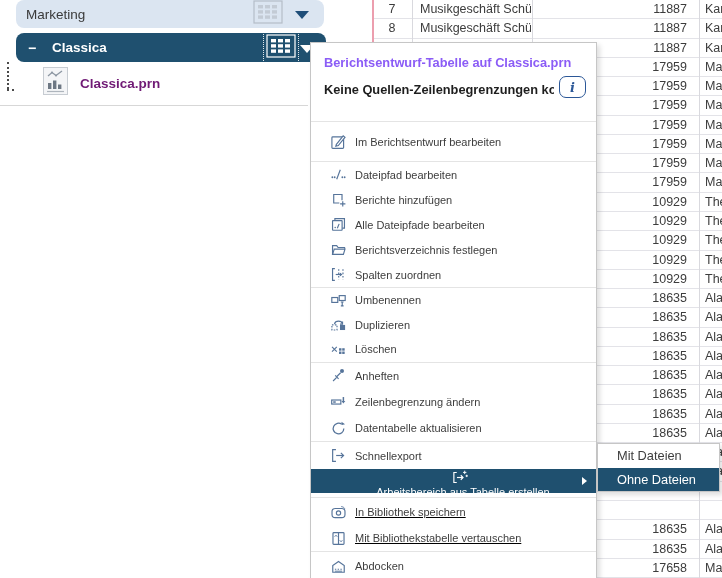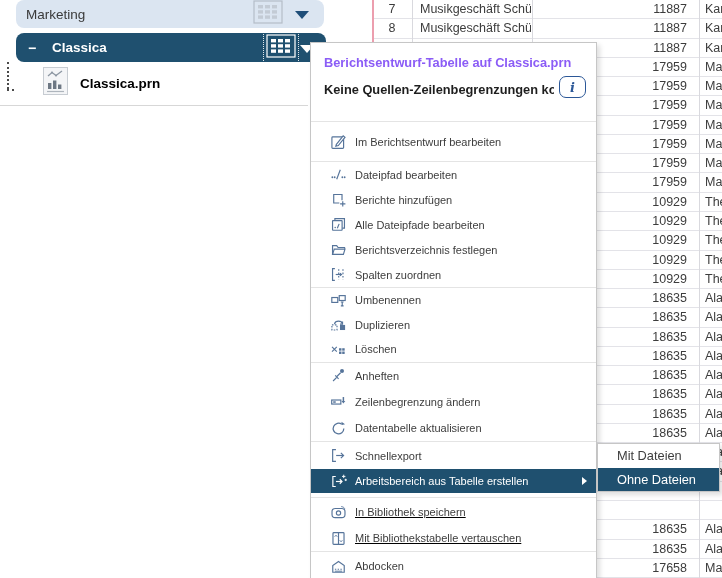--- a/index.html
+++ b/index.html
@@ -21,21 +21,21 @@
   #sidebar{position:absolute;left:0;top:0;width:310px;height:578px;z-index:2;}
   .sb-row{position:absolute;left:16px;display:flex;align-items:center;box-sizing:border-box;border-radius:8px;}
   .sb-light{background:#dbe5f1;width:308px;}
   .sb-label{font-size:13.5px;color:#3a3a3a;}
   #row-marketing{top:0;height:28px;}
   #row-marketing .sb-label{margin-left:10px;}
   #row-classica{top:33px;height:29px;width:310px;background:#1f506f;}
   #row-classica .sb-label{color:#fff;font-weight:bold;margin-left:36px;}
   .minus-glyph{position:absolute;left:12px;top:0;height:100%;display:flex;align-items:center;color:#fff;font-weight:bold;font-size:14px;}
   #row-prn{top:63px;height:40px;width:308px;background:#fff;}
-  .prn-label{font-size:13.5px;font-weight:600;color:#000000;margin-left:64px;text-align:center;}
+  .prn-label{font-size:13.5px;font-weight:600;color:#701a75;margin-left:64px;text-align:center;}
   .tree-v{position:absolute;left:7px;top:62px;height:27px;border-left:2px dotted #4a4a4a;}
   .tree-h{position:absolute;left:7px;top:89px;width:15px;border-top:2px dotted #4a4a4a;}
   .sb-sep{position:absolute;top:105px;left:0;width:308px;height:1px;background:#d7d7d7;}
   #row-gehalt{top:107px;height:27px;}
   #row-gehalt .sb-label{margin-left:10px;}
   .grid-icon{position:absolute;top:50%;transform:translateY(-50%);}
   .tri-down{position:absolute;top:50%;margin-top:-3px;width:0;height:0;border-left:7px solid transparent;border-right:7px solid transparent;}
   .tri-navy{border-top:8px solid #1f4e79;}
   .tri-white{border-top:8px solid #fff;}
   .grid-focus{outline:1px dotted rgba(255,255,255,.85);outline-offset:2px;}
@@ -46,21 +46,21 @@
   .mh-title{font-size:12.8px;font-weight:600;color:#8b5cf6;line-height:19px;margin-bottom:8px;white-space:nowrap;overflow:hidden;}
   .mh-sub{font-size:12.8px;font-weight:600;color:#1e1e1e;line-height:19px;width:230px;white-space:nowrap;overflow:hidden;}
   .info-btn{position:absolute;right:10px;top:33px;width:27px;height:22px;border:1.6px solid #2b5797;border-radius:7px;
     color:#2b5797;display:flex;align-items:center;justify-content:center;
     font-family:"DejaVu Serif", serif;font-style:italic;font-weight:bold;font-size:13px;box-sizing:border-box;background:#fff;}
   .menu-sep{height:1px;background:#e4e4e4;}
   .menu-item{display:flex;align-items:center;padding-left:19px;position:relative;height:25px;box-sizing:border-box;cursor:default;}
   .mi-icon{width:17px;height:17px;margin-right:8px;color:#56749a;flex:0 0 17px;}
   .mi-icon svg{width:17px;height:17px;display:block;}
   .mi-label{font-size:11px;color:#3d3d3d;white-space:nowrap;}
-  .menu-item.highlighted{background:#1f506f;}
+  .menu-item.highlighted{background:#1f506f;flex-direction:column;}
   .menu-item.highlighted .mi-label{color:#fff;}
   .menu-item.highlighted .mi-icon{color:#fff;}
   .submenu-arrow{position:absolute;right:9px;top:50%;margin-top:-4px;width:0;height:0;
     border-top:4px solid transparent;border-bottom:4px solid transparent;border-left:5px solid #fff;}
   .g0 .menu-item{height:39px;}
   .g1 .menu-item{height:25px;}
   .g2 .menu-item{height:24.5px;}
   .g3 .menu-item{height:26.3px;}
   .g4 .menu-item{height:27px;}
   .g4 .menu-item.highlighted{height:24px;}

